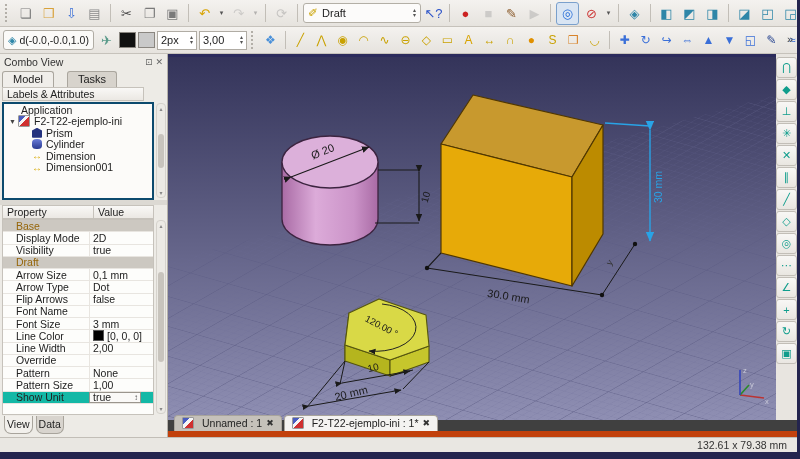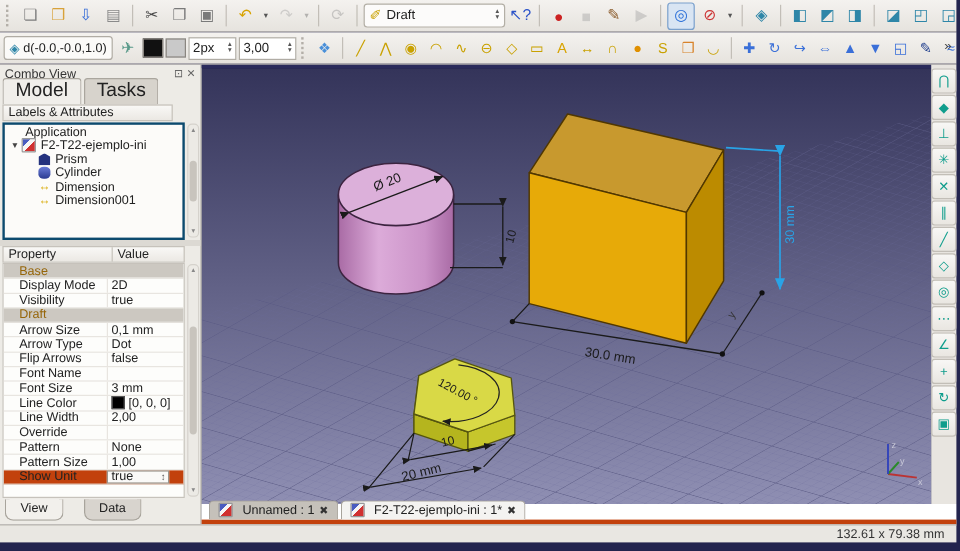--- a/index.html
+++ b/index.html
@@ -31,21 +31,21 @@
            padding:0 3px;gap:2px;flex:none;box-sizing:border-box}
   .overflow-ind{position:absolute;right:4px;top:6px;color:#444;font-size:11px}
   
   #panel{position:absolute;left:0;top:54px;width:168px;height:383px;background:#edebe6;
          border-right:1px solid #b5b1aa;box-sizing:border-box}
   .cv-title{position:absolute;left:0;top:0;width:100%;height:15px;display:flex;align-items:center;
             padding:0 4px;box-sizing:border-box;color:#333;font-size:10.5px}
   .cv-btns{margin-left:auto;display:flex;gap:3px;color:#666;font-size:9px}
   .cv-tabs{position:absolute;left:2px;top:15px;height:18px;display:flex;align-items:flex-end}
   .cv-tab{padding:1px 10px 2px;border:1px solid #aaa69e;border-bottom:none;border-radius:3px 3px 0 0;
-          background:#d7d3cc;margin-right:2px;font-size:16px}
+          background:#d7d3cc;margin-right:13px;font-size:11px}
   .cv-tab.active{background:#f0eeea}
   .attr-hdr{position:absolute;left:2px;top:33px;width:142px;height:14px;border:1px solid #c6c2bb;
             background:linear-gradient(#f9f8f6,#ebe8e3);font-size:10.5px;padding:0 4px;display:flex;align-items:center;box-sizing:border-box}
   #tree{position:absolute;left:2px;top:48px;width:152px;height:98px;background:#fcfbf9;
         border:2px solid #0c4a6e;overflow:hidden;box-sizing:border-box}
   .trow{display:flex;align-items:center;height:11.5px;font-size:10.5px;white-space:nowrap}
   .trow.lvl0{padding-left:3px}
   .trow.lvl1{padding-left:14px}
   .trow.lvl2{padding-left:28px}
   .trow.bold{font-weight:normal}
@@ -68,41 +68,41 @@
   #prop-hdr span{padding:0 4px}
   #prop-hdr .ph-name{width:82px;border-right:1px solid #c6c2bb}
   #props{position:absolute;left:2px;top:165px;width:152px;height:196px;background:#fdfdfb;
          border:1px solid #c6c2bb;overflow:hidden;box-sizing:border-box}
   .prow{display:flex;height:12.25px;font-size:10.5px;border-bottom:1px solid #e8e5e0;align-items:center;box-sizing:border-box}
   .prow .pname{width:86px;padding-left:13px;flex:none;white-space:nowrap;overflow:hidden;box-sizing:border-box}
   .prow .pval{flex:1;border-left:1px solid #e8e5e0;height:100%;display:flex;align-items:center;padding-left:3px;gap:3px;box-sizing:border-box}
   .prow.group{background:#ccc8c1}
   .prow.group .pname{font-weight:normal;color:#96660a;width:auto}
   .prow.group .pval{border-left:none}
-  .prow.sel{background:#c2410c}
+  .prow.sel{background:#14b8a6}
   .prow.sel .pval{border:1px solid #9a958d;background:#faf9f7;margin-right:12px}
   .pvspin{margin-left:auto;color:#555;font-size:8px;padding-right:2px}
   .swatch{display:none}
   .swatch[style]{display:inline-block;width:9px;height:9px;border:1px solid #555}
   #vd-tabs{position:absolute;left:4px;top:362px;display:flex}
-  .vd-tab{padding:2px 12px 3px;border:1px solid #a8a49c;border-top:none;background:#d8d4ce;
-          border-radius:0 0 7px 7px;margin-right:17px;font-size:10.5px}
+  .vd-tab{padding:2px 2px 3px;border:1px solid #a8a49c;border-top:none;background:#d8d4ce;
+          border-radius:0 0 7px 7px;margin-right:3px;font-size:10.5px}
   .vd-tab.active{background:#f2f0ec}
   
   #viewport{position:absolute;left:168px;top:54px;width:608px;height:366px;border-top:3px solid #2b2b5c;box-sizing:border-box}
   #viewport svg{display:block}
   
   #snapbar{position:absolute;left:776px;top:54px;width:21px;height:366px;background:#e8e5e0;
            display:flex;flex-direction:column;align-items:center;padding-top:3px;gap:1px;box-sizing:border-box}
   .snap-btn{width:19px;height:19px;border:1px solid #c2beb7;border-radius:3px;flex:none;
             background:linear-gradient(#f8f7f5,#e9e6e1);display:flex;align-items:center;justify-content:center;
             font-size:11px;color:#0f9d8c}
   
-  #mdibar{position:absolute;left:168px;top:420px;width:629px;height:17px;background:#ffffff;
-          border-bottom:4px solid #c2410c;display:flex;align-items:flex-end;padding-left:6px;box-sizing:border-box}
+  #mdibar{position:absolute;left:168px;top:420px;width:629px;height:17px;background:#404040;
+          border-bottom:6px solid #c2410c;display:flex;align-items:flex-end;padding-left:6px;box-sizing:border-box}
   .mtab{display:flex;align-items:center;gap:4px;padding:1px 7px 2px;border:1px solid #a8a49c;border-bottom:none;
         border-radius:4px 4px 0 0;background:#c5c1ba;font-size:10.5px;margin-right:2px;white-space:nowrap}
   .mtab.active{background:#f4f3f1}
   .mclose{font-size:9px;color:#333;font-weight:bold}
   #statusbar{position:absolute;left:0;top:437px;width:797px;height:15px;background:#e9e7e2;border-top:1px solid #c2beb7;
              display:flex;align-items:center;justify-content:flex-end;padding-right:10px;box-sizing:border-box;font-size:10.5px;color:#333}
 </style>
 </head>
 <body>
 

